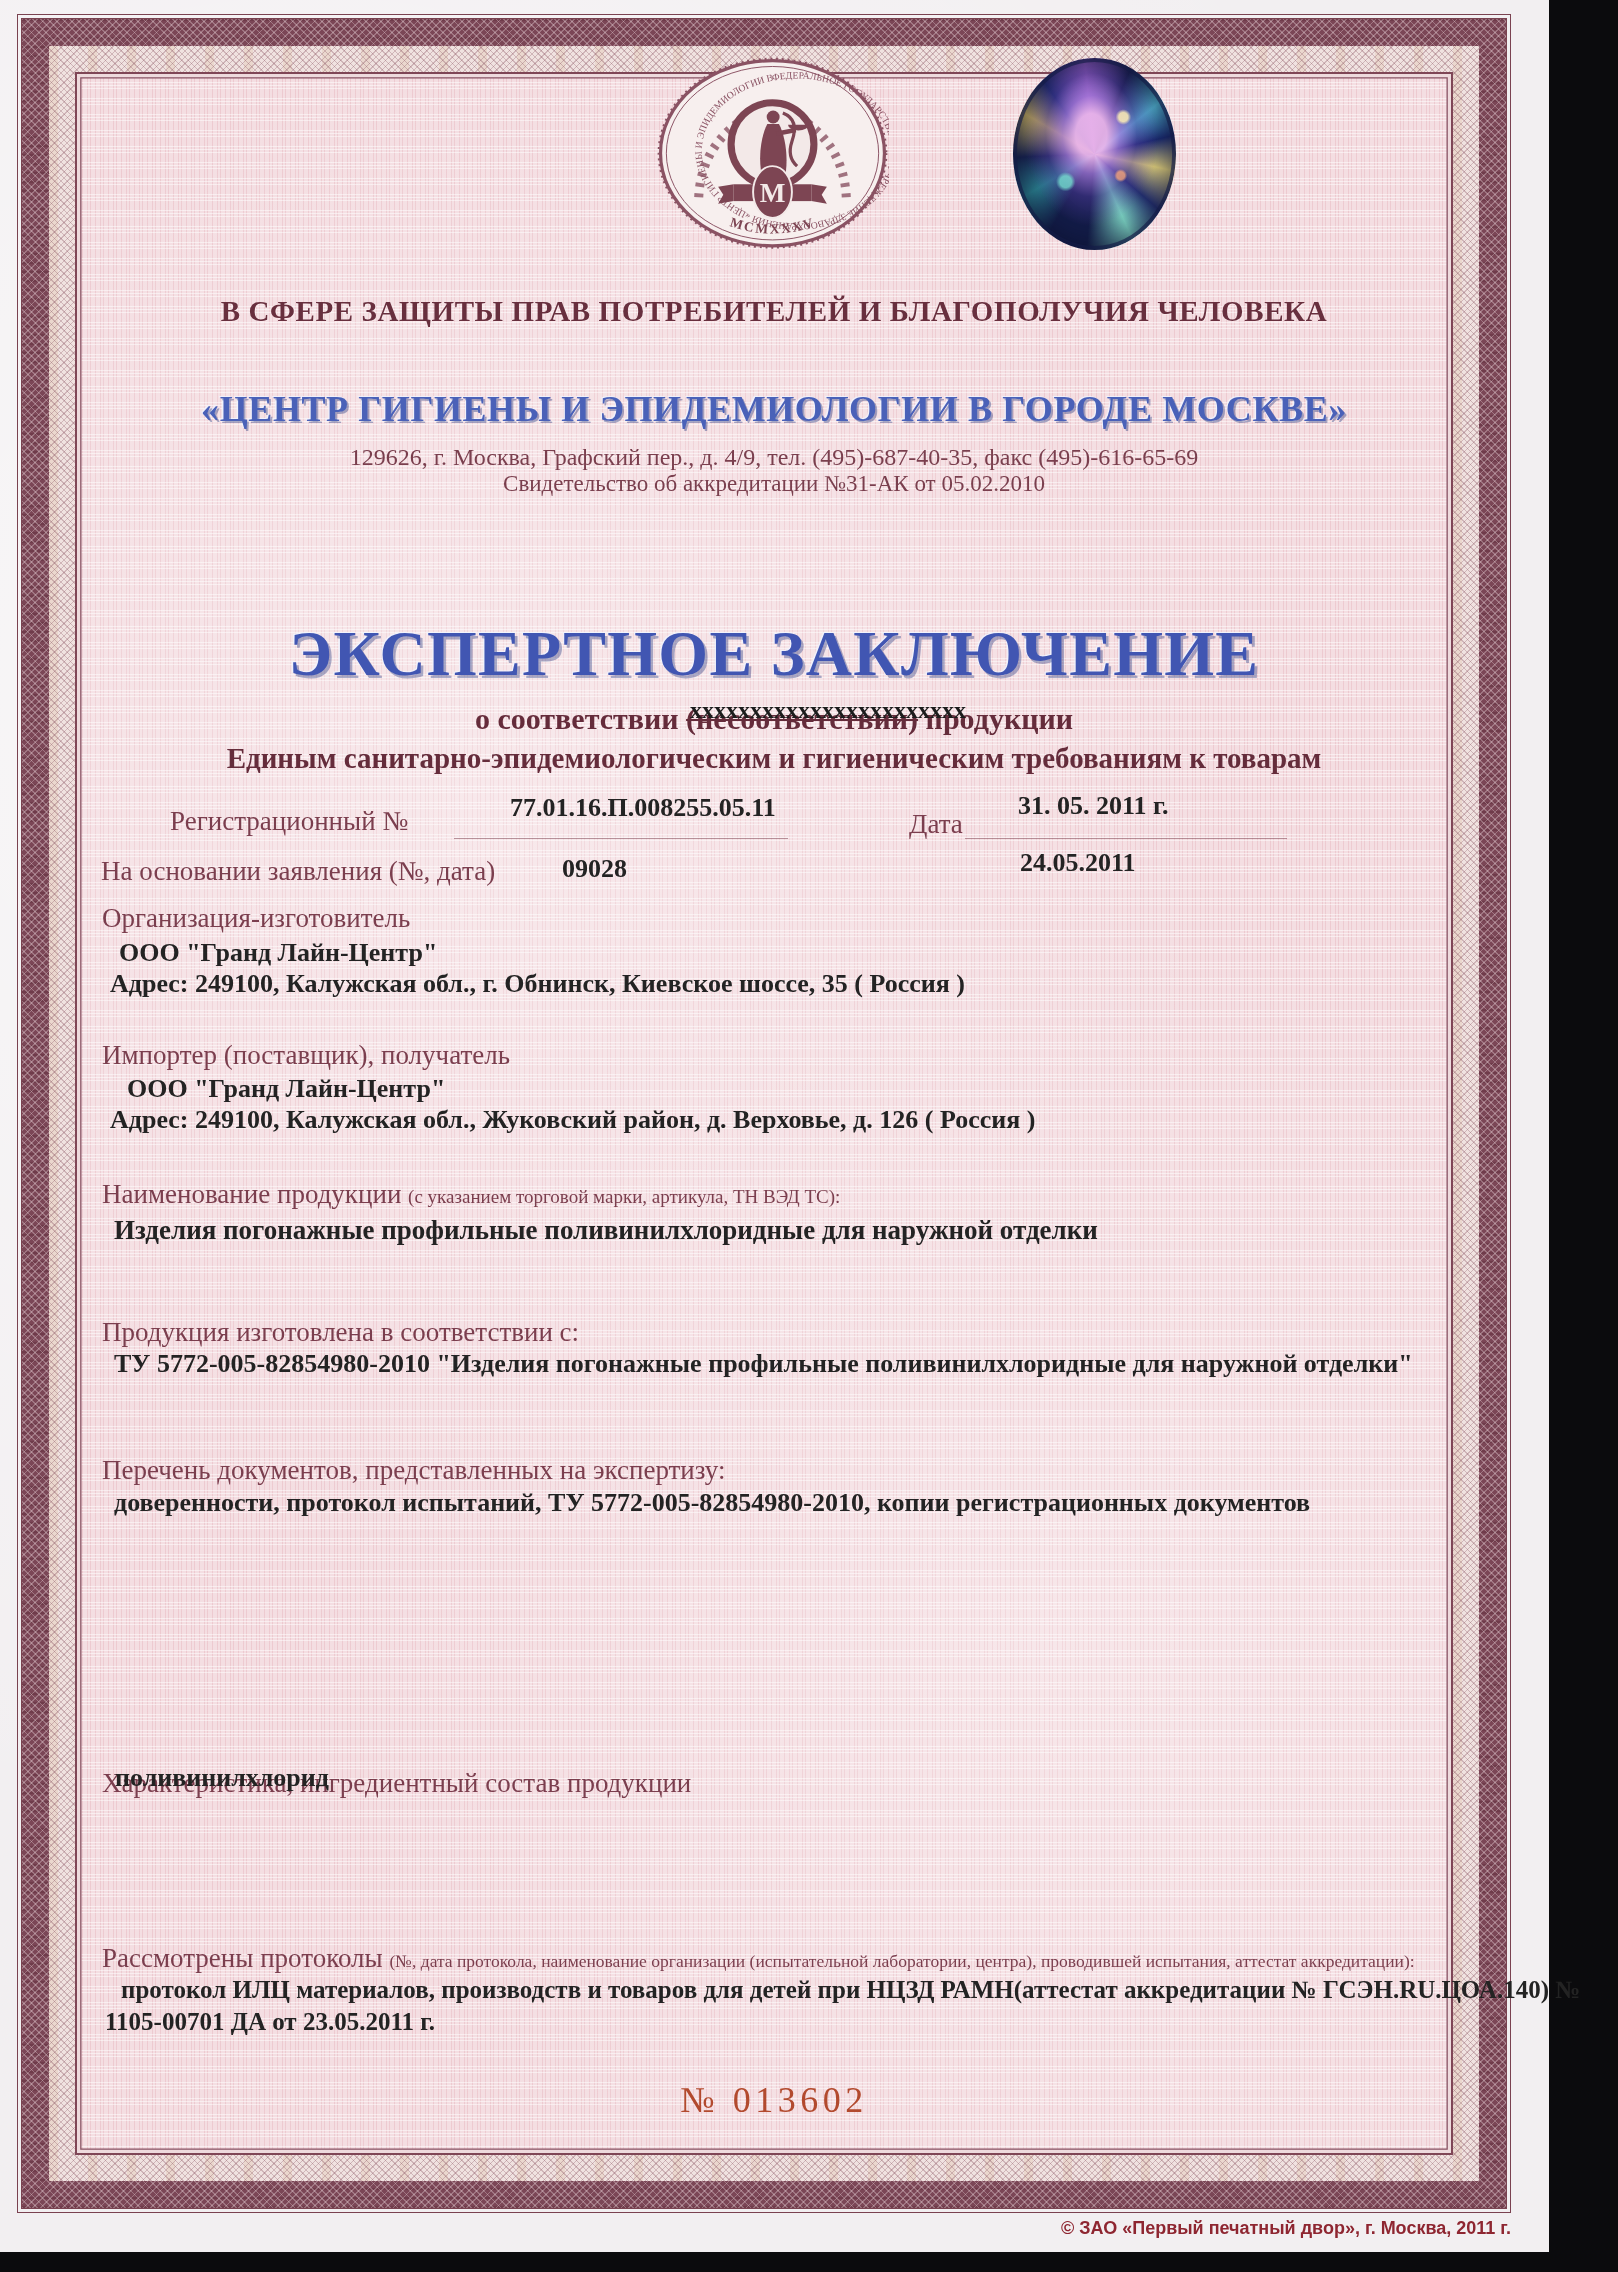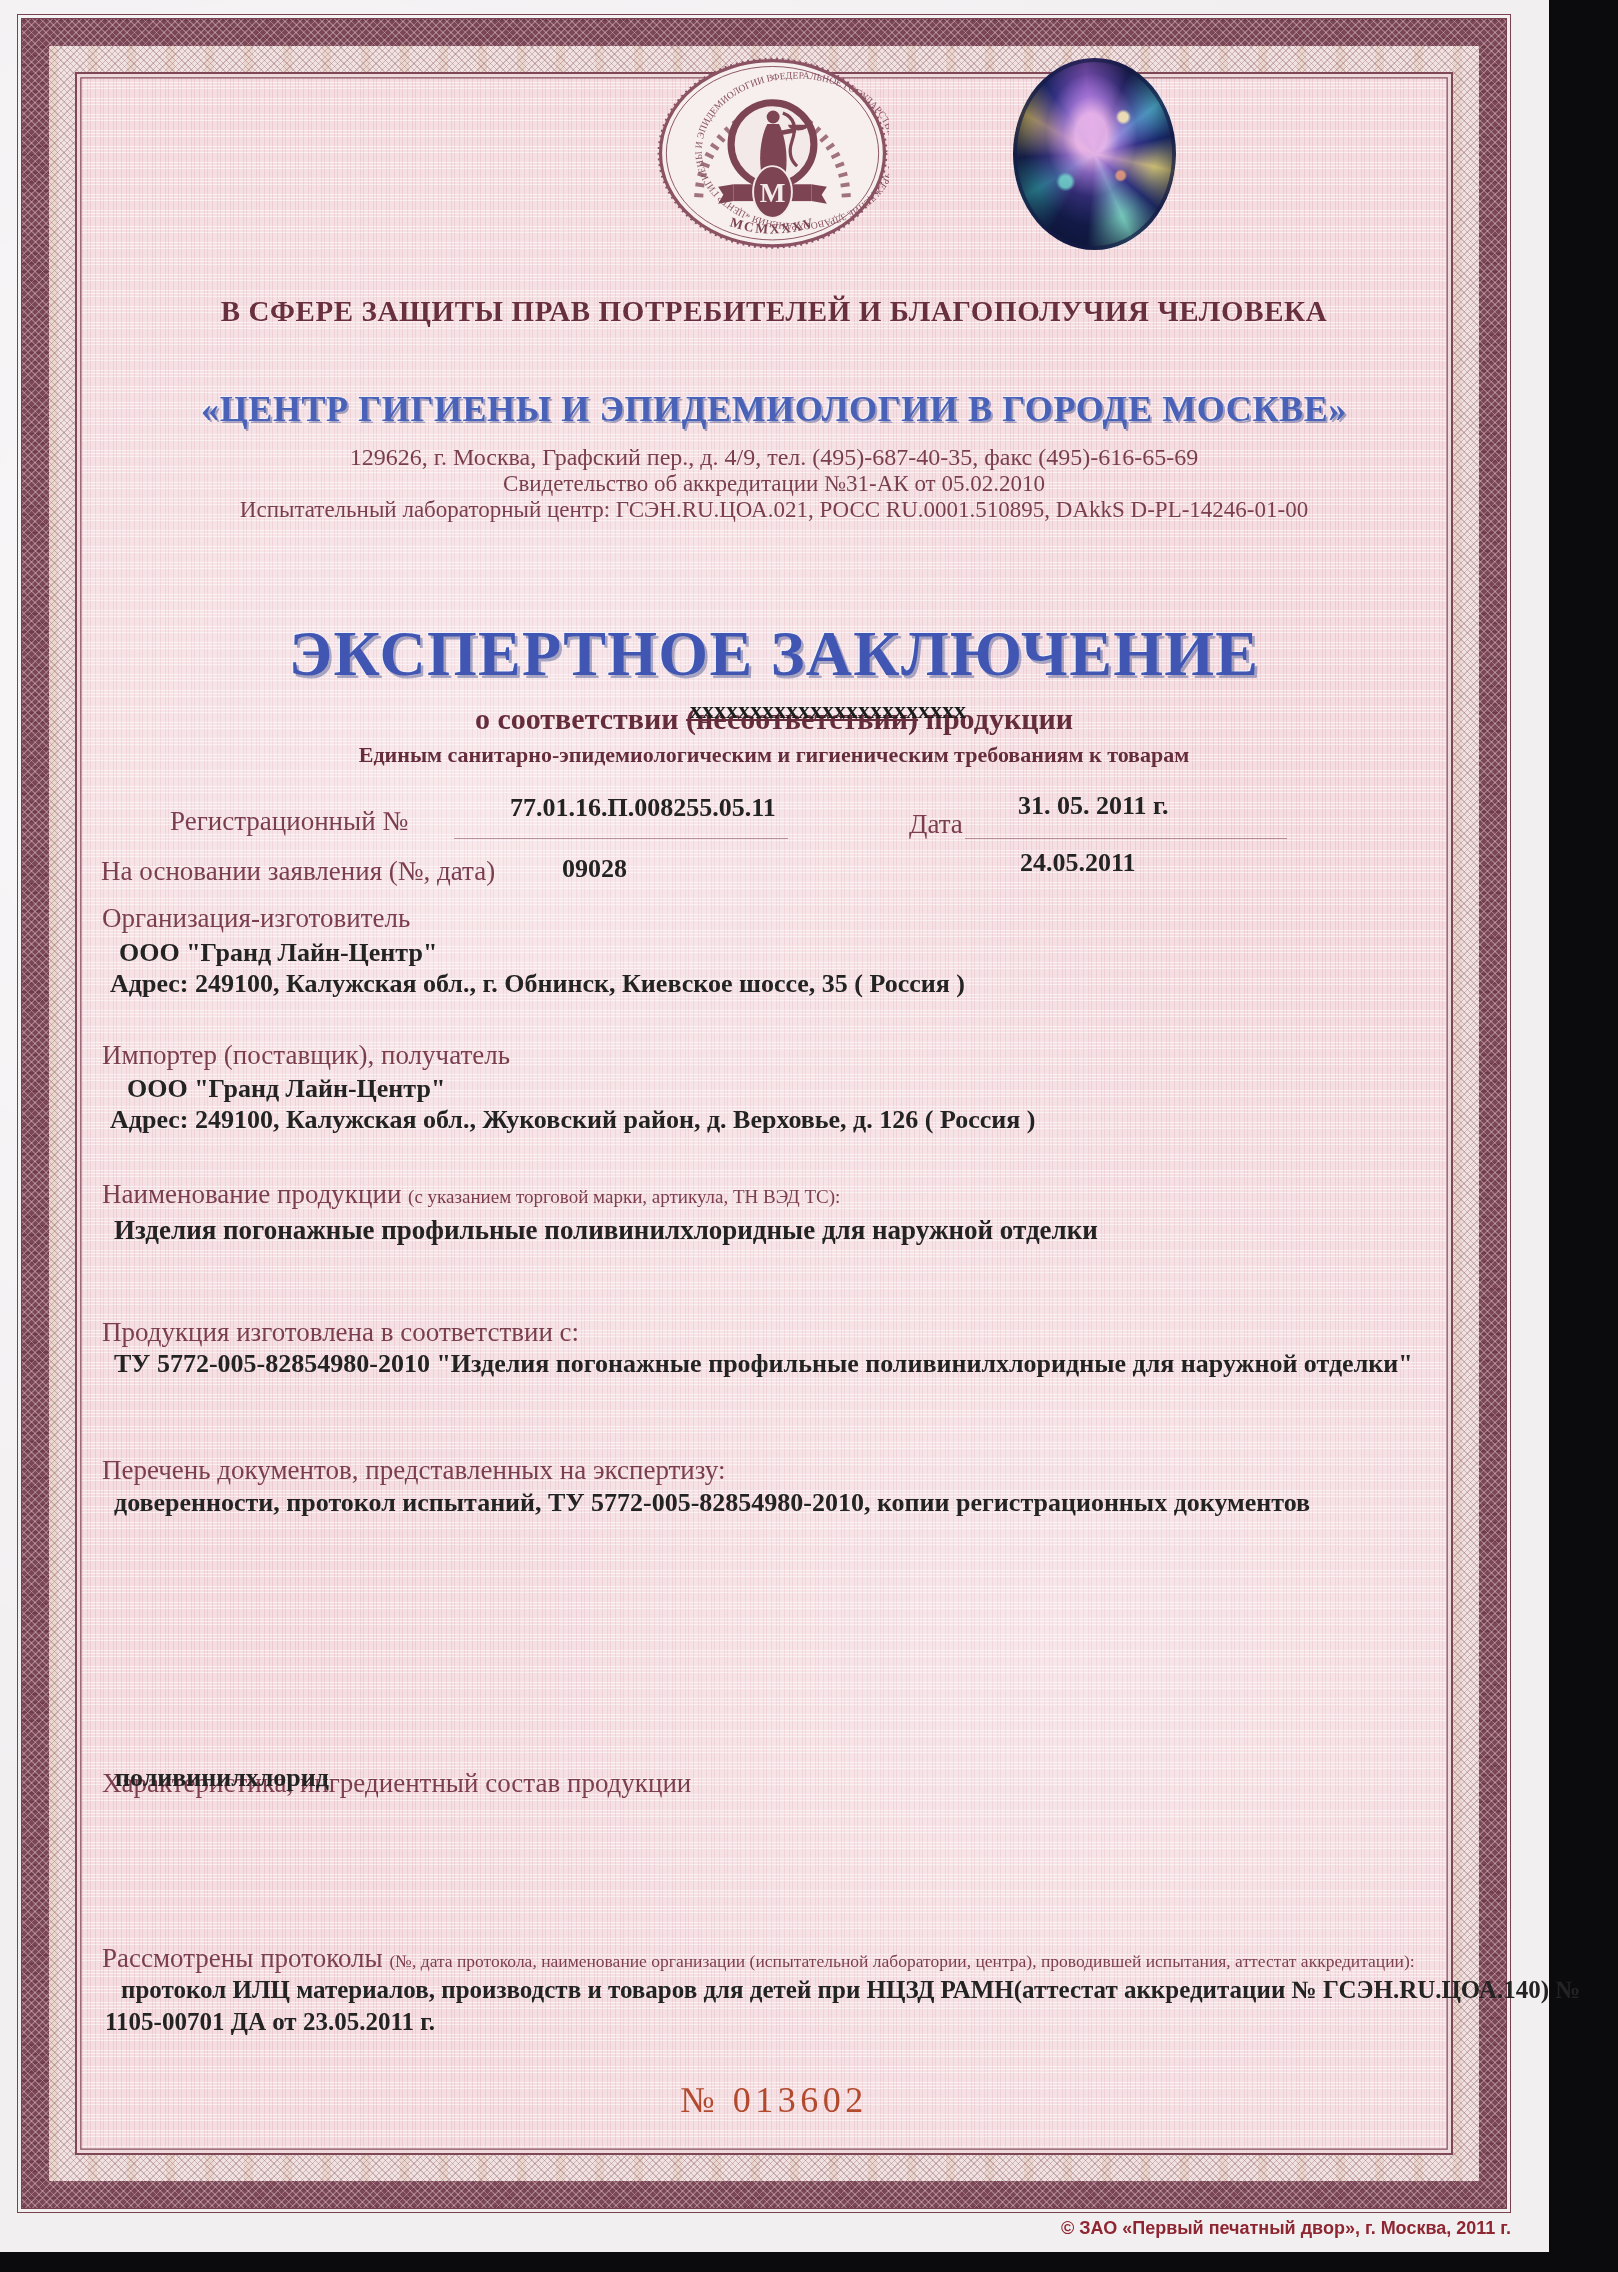--- a/index.html
+++ b/index.html
@@ -61,21 +61,21 @@
   .abs{position:absolute;}
   .center-line{left:97px;width:1354px;text-align:center;white-space:nowrap;}
   .mrn-h1{font-size:29px;font-weight:700;color:#682f3e;letter-spacing:0.6px;
           text-shadow:0.6px 0.6px 0 rgba(255,240,242,.55);}
   .blue3d{font-size:36px;font-weight:700;color:#4a61b8;letter-spacing:0.6px;
           text-shadow:1.9px 1.9px 0 rgba(40,58,128,.40), -1.3px -1.3px 0 rgba(240,244,255,.8);}
   .addr{font-size:24px;color:#7a3f4e;}
   .doc-title{font-size:64px;font-weight:700;color:#4156b2;letter-spacing:1.3px;
           text-shadow:2.6px 2.6px 0 rgba(40,58,128,.38), -1.3px -1.3px 0 rgba(240,244,255,.8);}
   .subtitle{font-size:30px;font-weight:700;color:#652c3b;}
-  .sub2{font-size:22px;font-weight:700;color:#652c3b;}
+  .sub2{font-size:29px;font-weight:700;color:#652c3b;}
   .lbl{font-size:27px;color:#7b3e4e;white-space:nowrap;}
   .val{font-size:26px;font-weight:700;color:#232323;white-space:nowrap;}
   .small-paren{font-size:19px;}
   .tiny-paren{font-size:17.5px;margin-top:24px;}
   .uline{border-bottom:1.3px solid rgba(130,75,88,.55);height:0;}
   .struck-wrap{position:relative;display:inline-block;}
   .struck{text-decoration:line-through;text-decoration-thickness:1.9px;}
   .xover{position:absolute;left:3.9px;top:-0.20em;width:100%;color:#1c1c1c;
          font-size:.80em;font-weight:700;letter-spacing:0;white-space:nowrap;}
   .serial{font-size:36px;color:#b24a2e;letter-spacing:4.5px;font-weight:400;}
@@ -143,21 +143,20 @@
           <textPath href="#yearPath" startOffset="50%">MCMXXXV</textPath>
         </text>
       </svg>
 
       <div class="holo"></div>
 
       <div class="abs center-line mrn-h1" style="top:295px;">В СФЕРЕ ЗАЩИТЫ ПРАВ ПОТРЕБИТЕЛЕЙ И БЛАГОПОЛУЧИЯ  ЧЕЛОВЕКА</div>
       <div class="abs center-line blue3d" style="top:388px;">«ЦЕНТР ГИГИЕНЫ И ЭПИДЕМИОЛОГИИ В ГОРОДЕ МОСКВЕ»</div>
       <div class="abs center-line addr" style="top:444px;">129626, г. Москва, Графский пер., д. 4/9,  тел. (495)-687-40-35, факс (495)-616-65-69</div>
       <div class="abs center-line addr" style="top:471px;font-size:23px;">Свидетельство об аккредитации №31-АК от 05.02.2010</div>
-      <div class="abs center-line addr" style="top:497px;font-size:23px;">Испытательный лабораторный центр:  ГСЭН.RU.ЦОА.021,  РОСС RU.0001.510895,  DAkkS  D-PL-14246-01-00</div>
 
       <div class="abs center-line doc-title" style="top:617px;">ЭКСПЕРТНОЕ ЗАКЛЮЧЕНИЕ</div>
       <div class="abs center-line subtitle" style="top:702px;"><span>о соответствии </span><span class="struck-wrap"><span class="struck">(несоответствии)</span><span class="xover">xxxxxxxxxxxxxxxxxxxxxxx</span></span><span> продукции</span></div>
       <div class="abs center-line sub2" style="top:742px;">Единым санитарно-эпидемиологическим и гигиеническим требованиям к товарам</div>
 
       <div class="abs lbl" style="left:170px;top:806px;">Регистрационный №</div>
       <div class="abs val" style="left:510px;top:793px;">77.01.16.П.008255.05.11</div>
       <div class="abs uline" style="left:454px;top:838px;width:334px;"></div>
       <div class="abs lbl" style="left:909px;top:809px;">Дата</div>
       <div class="abs val" style="left:1018px;top:791px;">31. 05. 2011 г.</div>

